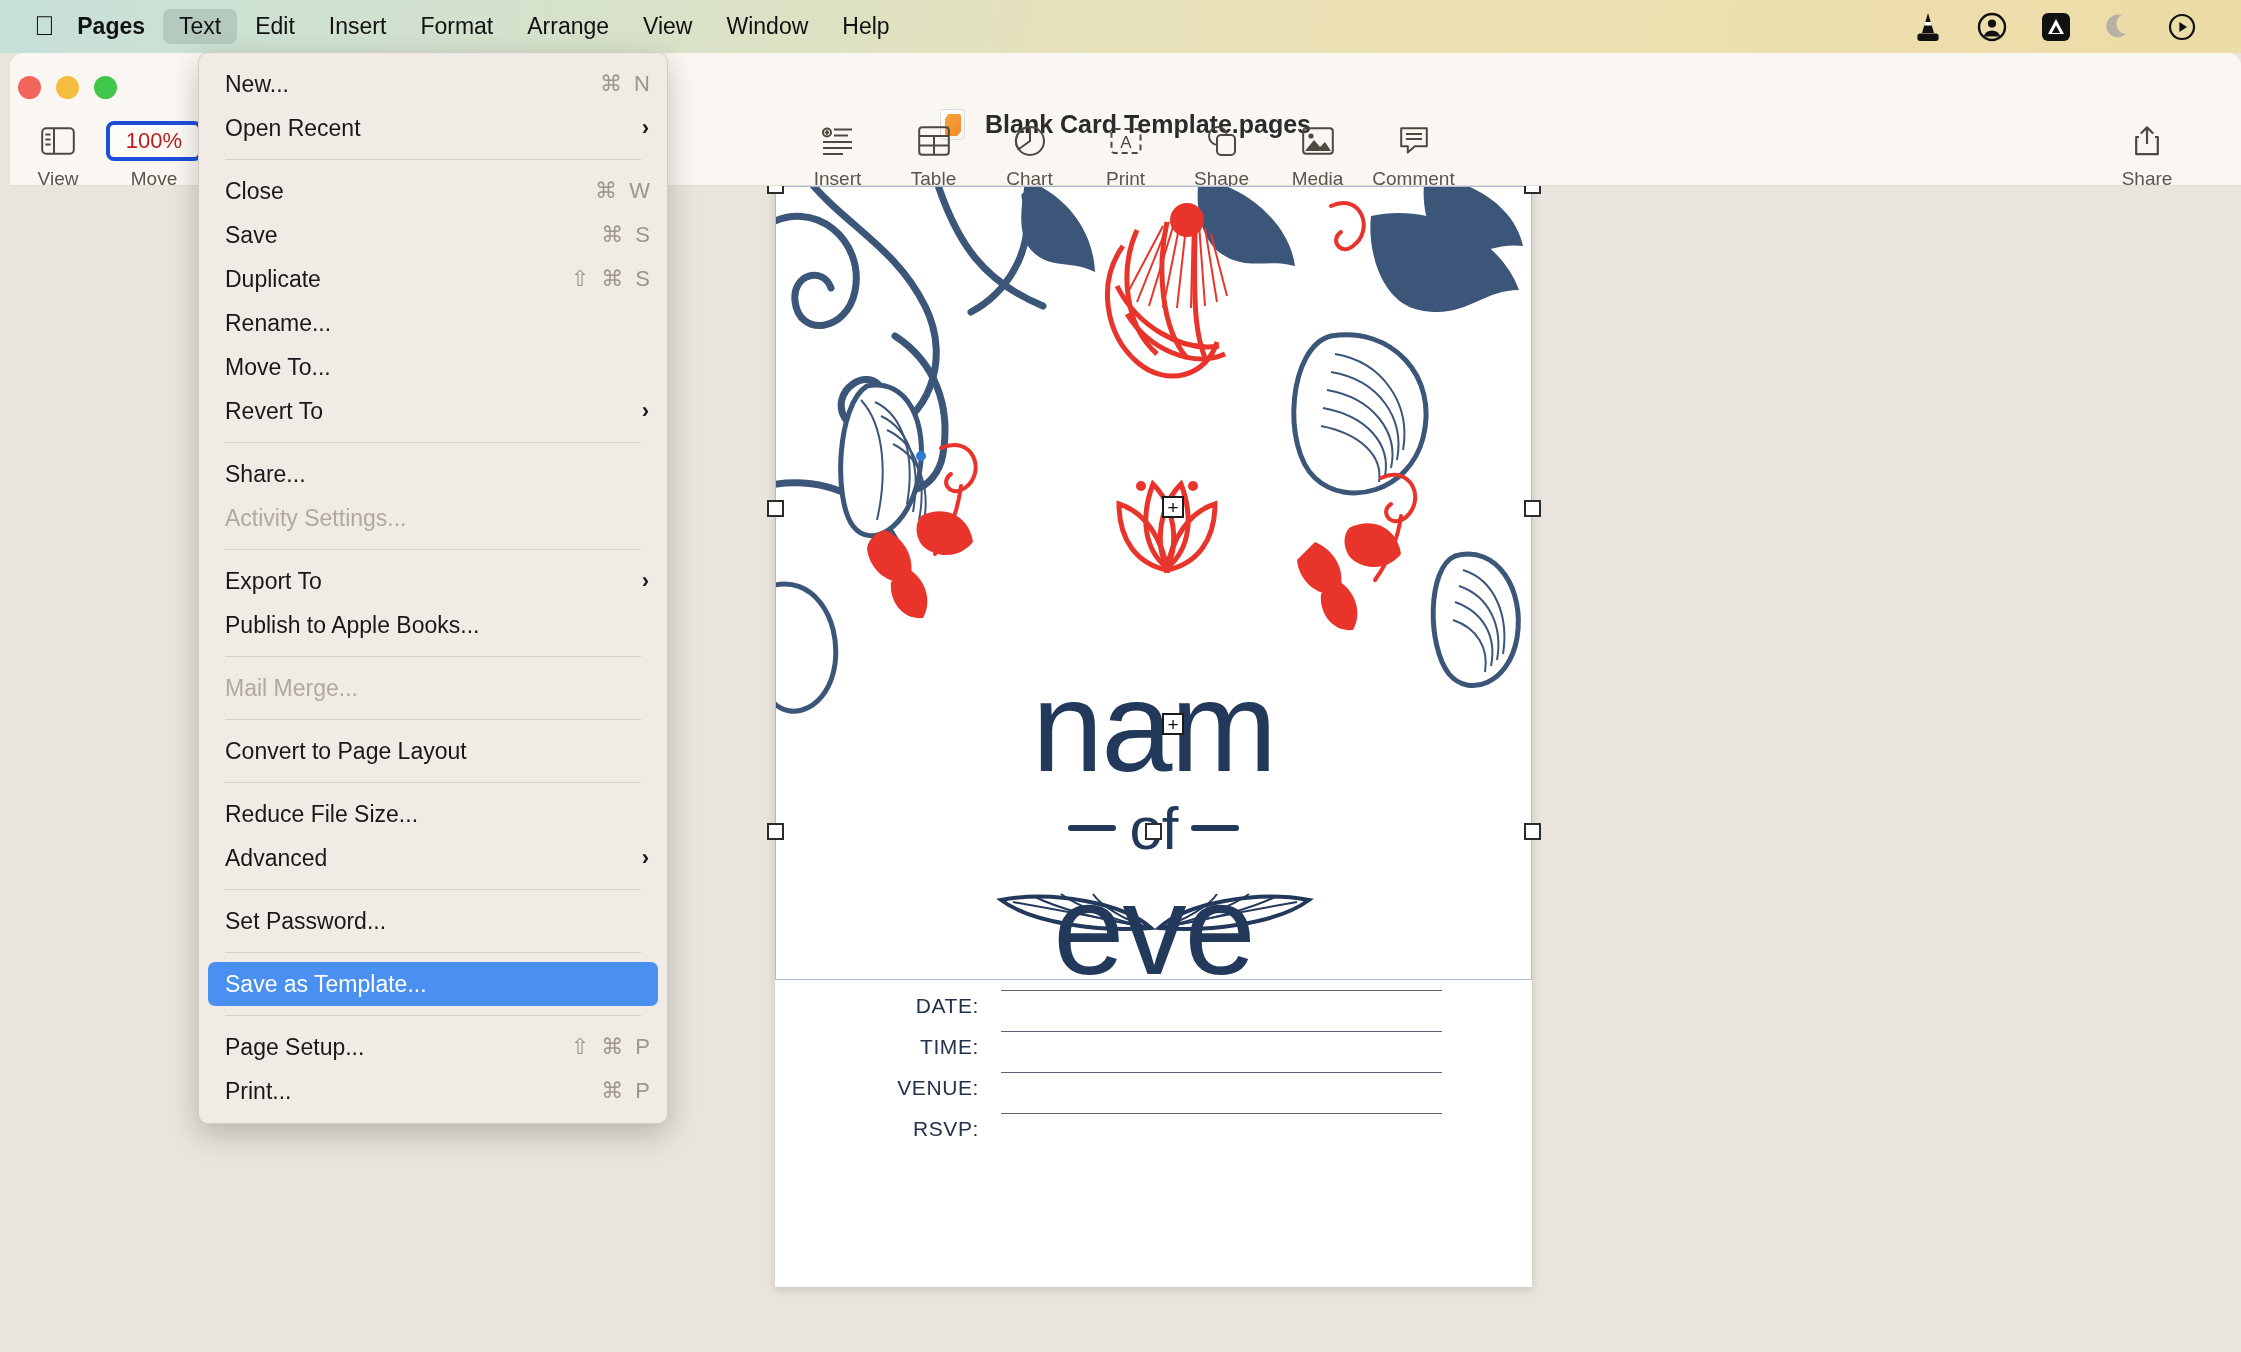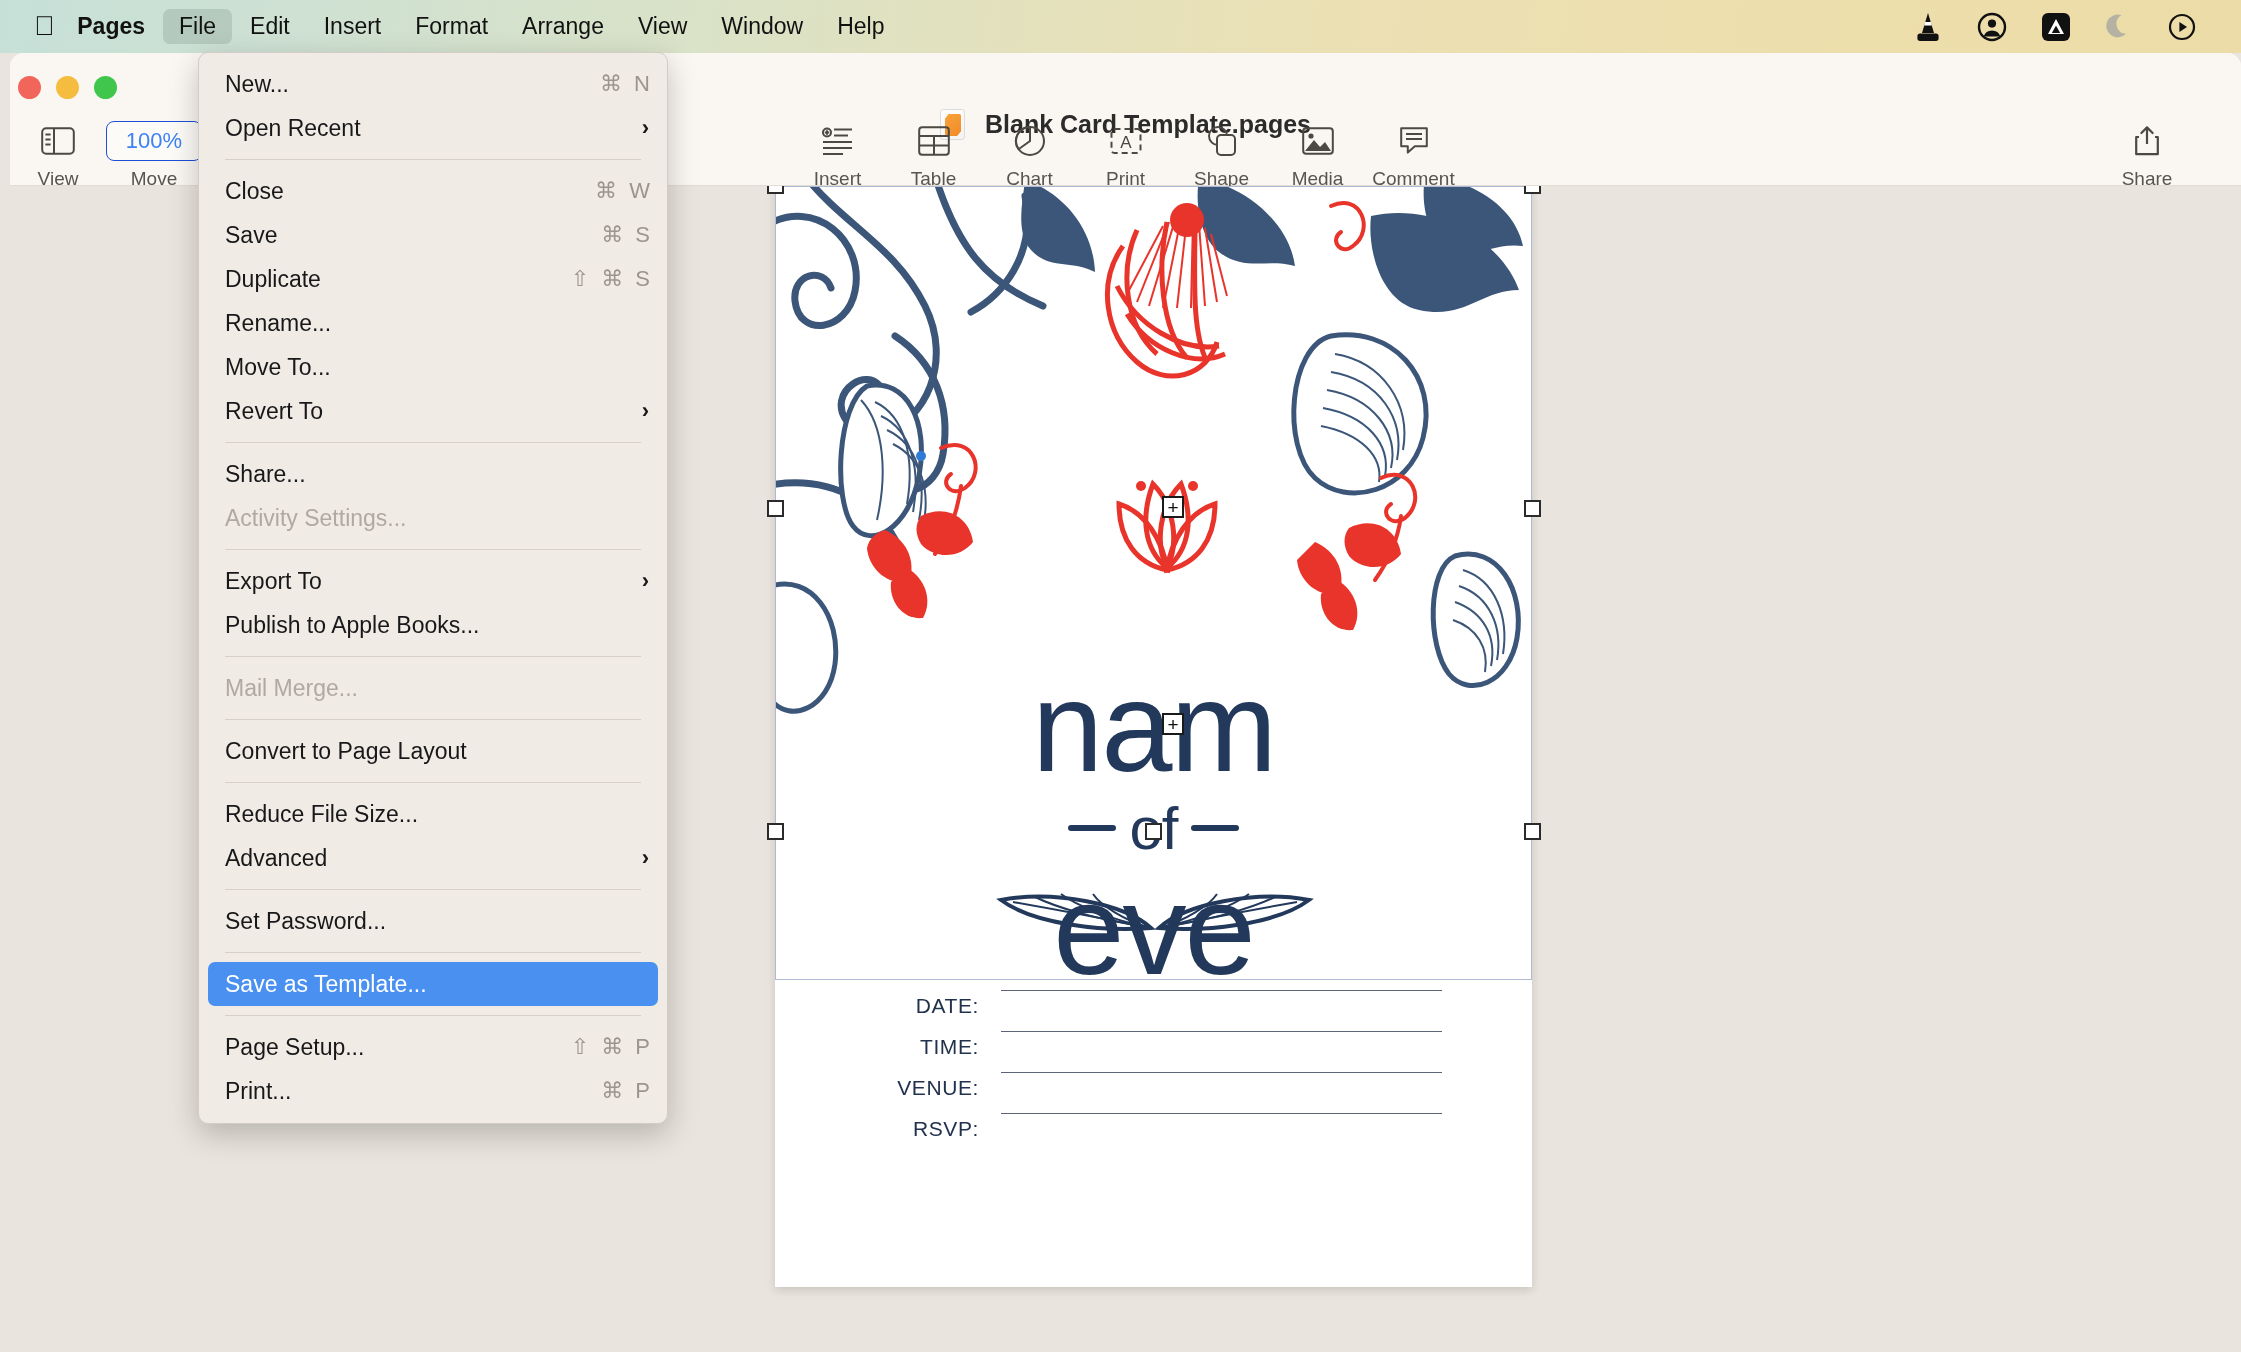--- a/index.html
+++ b/index.html
@@ -61,23 +61,23 @@
   .tb-btn{
     width:96px; display:flex; flex-direction:column; align-items:center; gap:7px;
     cursor:default;
   }
   .tb-ico{ height:40px; display:flex; align-items:center; justify-content:center; }
   .tb-lbl{ font-size:19px; color:#58544e; }
   #tb-left{ left:0px; }
   #tb-center{ left:50%; transform:translateX(-50%); }
   #tb-right{ right:46px; }
   .zoombox{
-    width:96px; height:40px; border:1px solid #1d4ed8; border-radius:8px;
+    width:96px; height:40px; border:4px solid #1d4ed8; border-radius:8px;
     background:#fdfbf7; display:flex; align-items:center; justify-content:center;
-    font-size:22px; color:#3b82f6; font-weight:500;
+    font-size:22px; color:#b91c1c; font-weight:500;
   }
 
   
   #canvas{
     position:absolute; left:0; top:133px; width:2231px; height:1166px;
     background:#e9e4dd; overflow:hidden;
   }
   #page{
     position:absolute; left:765px; top:0px; width:757px; height:1101px;
     background:#ffffff; box-shadow:0 3px 9px rgba(0,0,0,0.14);
@@ -137,21 +137,21 @@
   .mi .arrow{ color:#18181a; font-size:22px; font-weight:bold; padding-right:4px; }
   .sep{ height:1px; background:#d6d0c8; margin:9px 26px; }
 </style>
 </head>
 <body>
 
 <div id="menubar">
   <span class="apple"></span>
   <div id="mb-items" style="display:flex;align-items:center;">
       <div class="mb-item bold">Pages</div>
-      <div class="mb-item open">File</div>
+      <div class="mb-item open">Text</div>
       <div class="mb-item">Edit</div>
       <div class="mb-item">Insert</div>
       <div class="mb-item">Format</div>
       <div class="mb-item">Arrange</div>
       <div class="mb-item">View</div>
       <div class="mb-item">Window</div>
       <div class="mb-item">Help</div>
     </div>
   <div class="right">
     <span class="sysicon">

